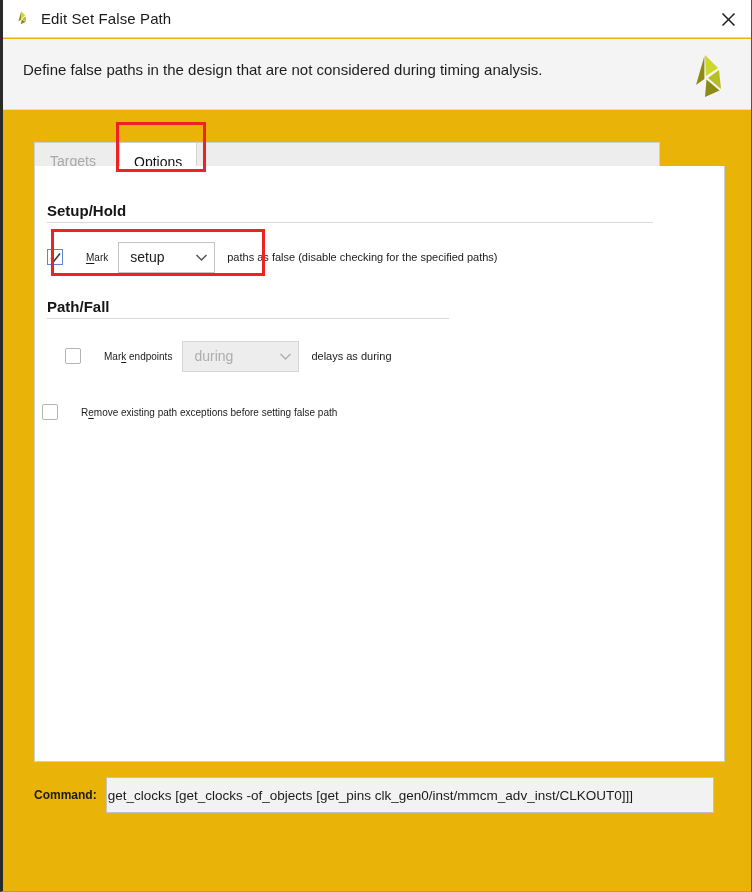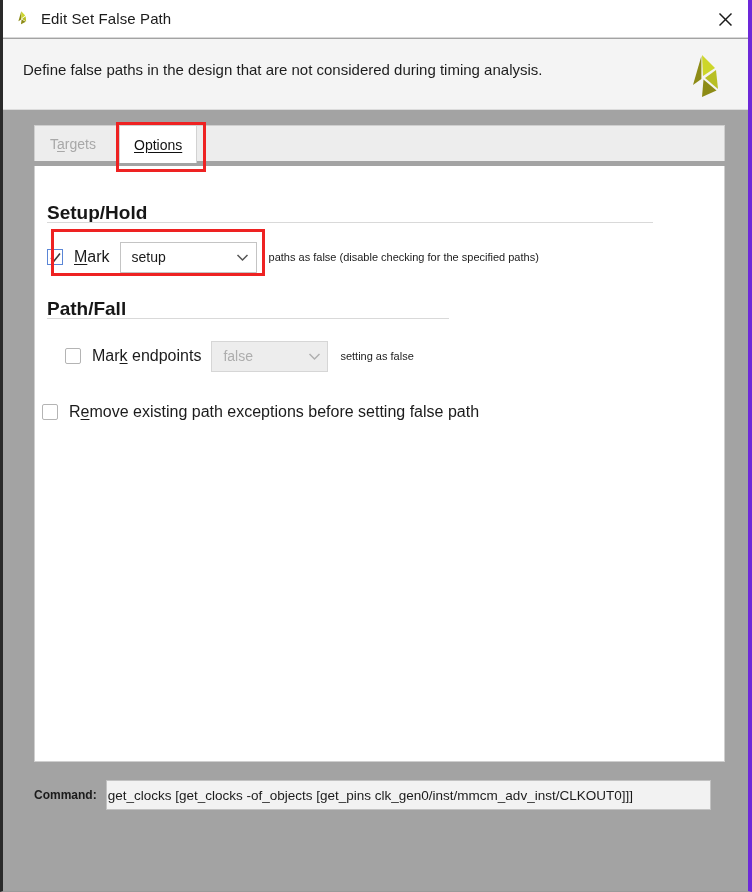--- a/index.html
+++ b/index.html
@@ -8,23 +8,23 @@
     width: 752px; height: 892px;
     overflow: hidden;
     font-family: "Liberation Sans", sans-serif;
     background: #ffffff;
   }
 
   #window {
     position: relative;
     width: 752px;
     height: 892px;
-    background: #a3a3a3;
+    background: #eab308;
     border-left: 3px solid #2a2a2a;
-    border-right: 4px solid #6d28d9;
+    border-right: 1px solid #6d28d9;
     border-bottom: 1px solid #9a9a9a;
   }
 
   
   #titlebar {
     position: absolute;
     left: 0; top: 0; right: 0;
     height: 38px;
     background: #ffffff;
     border-bottom: 1px solid #d8d8d8;
@@ -67,22 +67,22 @@
   }
   #banner-logo {
     position: absolute;
     right: 22px; top: 13px;
     width: 44px; height: 48px;
   }
 
   
   #tabstrip {
     position: absolute;
-    left: 31px; top: 125px;
-    width: 691px;
+    left: 31px; top: 142px;
+    width: 626px;
     height: 36px;
     background: #ededed;
     border: 1px solid #cfcfcf;
     border-bottom: none;
   }
   .tab {
     position: absolute;
     top: 0;
     height: 36px;
     display: flex;
@@ -123,21 +123,21 @@
     left: 31px; top: 166px;
     width: 691px;
     height: 596px;
     background: #ffffff;
     border: 1px solid #cfcfcf;
     border-top: none;
   }
 
   .section-title {
     position: absolute;
-    font-size: 19px;
+    font-size: 15px;
     font-weight: bold;
     color: #161616;
     text-align: right;
   }
   .section-rule {
     position: absolute;
     height: 1px;
     background: #d9d9d9;
   }
 
@@ -165,23 +165,23 @@
   .cb.checked {
     border: 1px solid #5b86d6;
   }
   .cb.unchecked {
     border: 1px solid #b4b4b4;
     border-radius: 2px;
   }
   .cb.checked svg { display: block; }
 
   .row-label {
-    font-size: 16px;
-    color: #1b1b1b;
-    margin-left: 11px;
+    font-size: 10px;
+    color: #1b1b1b;
+    margin-left: 23px;
     white-space: nowrap;
   }
 
   .combo {
     position: relative;
     height: 31px;
     display: inline-flex;
     align-items: center;
     background: #ffffff;
     border: 1px solid #c4c4c4;
@@ -201,21 +201,21 @@
     justify-content: center;
     flex: 0 0 auto;
   }
   .combo.disabled {
     background: #ededed;
     border-color: #d6d6d6;
     cursor: default;
   }
   .combo.disabled .combo-value { color: #adadad; }
 
-  #combo-setup { width: 137px; }
+  #combo-setup { width: 97px; }
   #combo-rise  { width: 117px; }
 
   .trail-label {
     font-size: 11px;
     color: #1b1b1b;
     margin-left: 12px;
     white-space: nowrap;
   }
 
   
@@ -261,21 +261,21 @@
     margin-left: 31px;
     font-size: 12px;
     font-weight: bold;
     color: #1b1b1b;
     flex: 0 0 auto;
   }
   #cmd-field {
     margin-left: 9px;
     margin-right: 37px;
     flex: 1 1 auto;
-    height: 30px;
+    height: 36px;
     background: #f2f2f2;
     border: 1px solid #c2c2c2;
     display: flex;
     align-items: center;
     overflow: hidden;
     cursor: text;
   }
   #cmd-value {
     font-size: 13.5px;
     color: #1b1b1b;
@@ -359,28 +359,28 @@
       <span class="trail-label">paths as false (disable checking for the specified paths)</span>
     </div>
 
     <div class="section-title" id="rf-title">Path/Fall</div>
     <div class="section-rule" id="rf-rule"></div>
 
     <div id="row-rise">
       <span class="cb unchecked"></span>
       <span class="row-label">Mar<span class="u">k</span> endpoints</span>
       <span class="combo disabled" id="combo-rise">
-        <span class="combo-value">false</span>
+        <span class="combo-value">during</span>
         <span class="chev">
           <svg width="13" height="9" viewBox="0 0 13 9">
             <polyline points="1.5,2 6.5,7 11.5,2" fill="none" stroke="#b0b0b0" stroke-width="1.5"></polyline>
           </svg>
         </span>
       </span>
-      <span class="trail-label">setting as false</span>
+      <span class="trail-label">delays as during</span>
     </div>
 
     <div id="row-remove">
       <span class="cb unchecked"></span>
       <span class="row-label">R<span class="u">e</span>move existing path exceptions before setting false path</span>
     </div>
 
   </div>
   <div id="anno-setup"></div>
 

